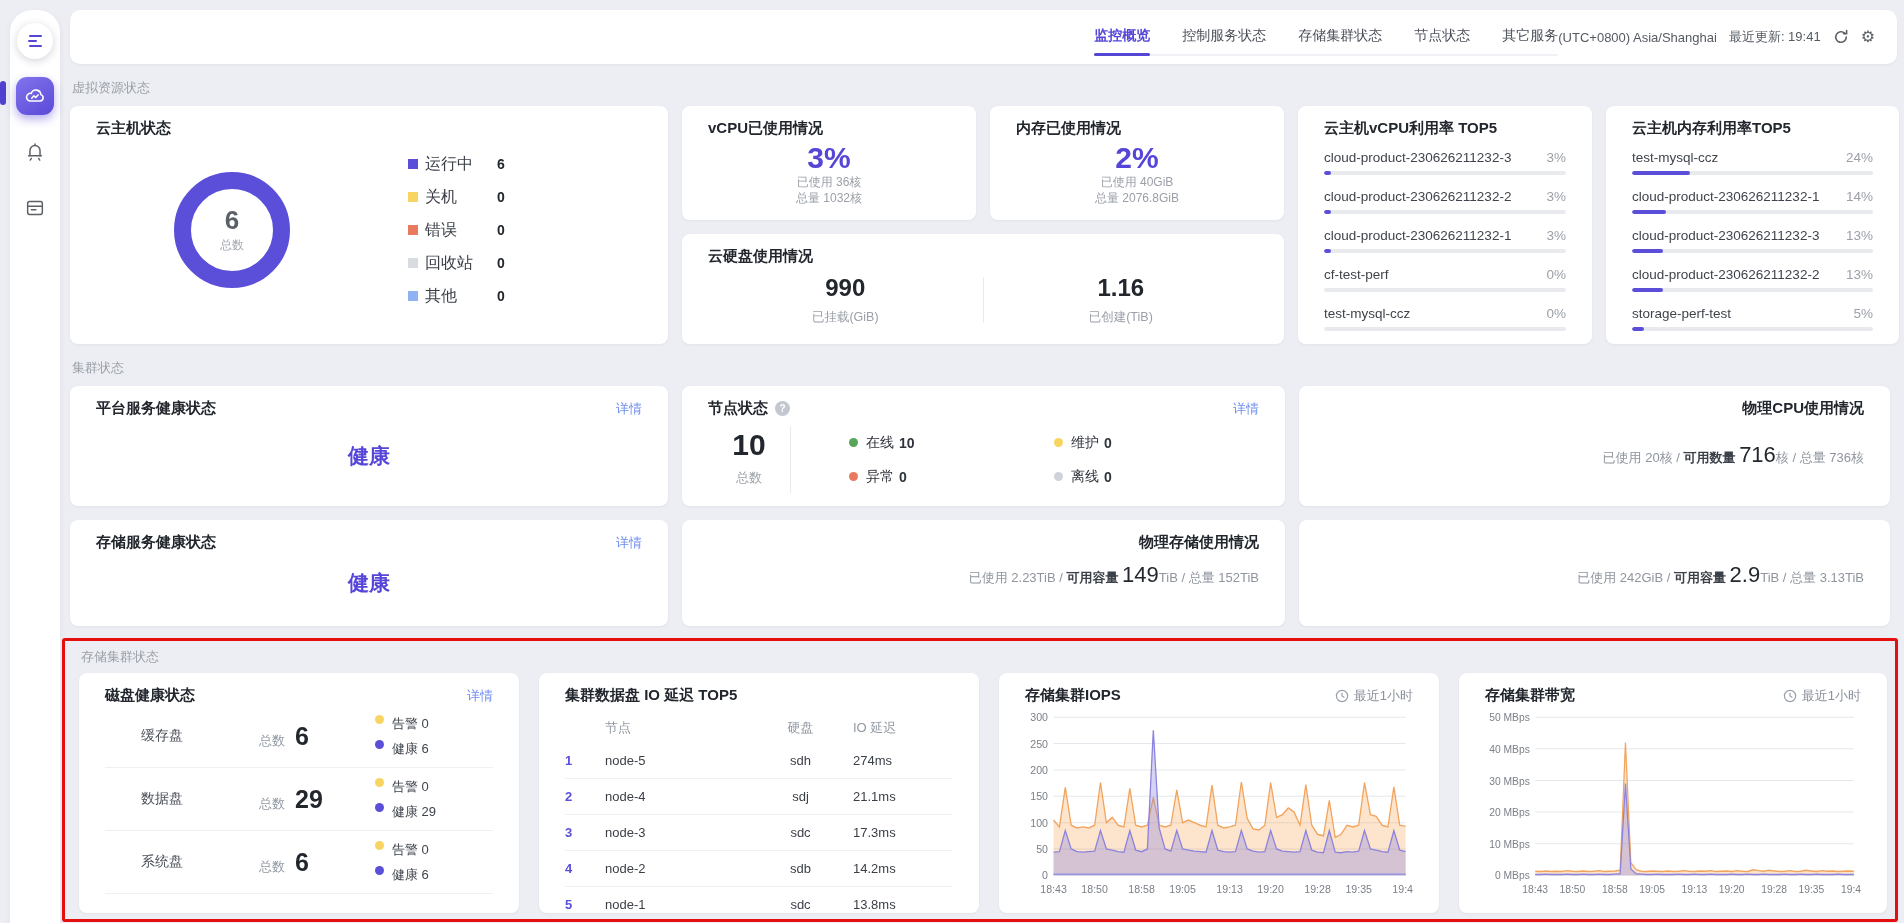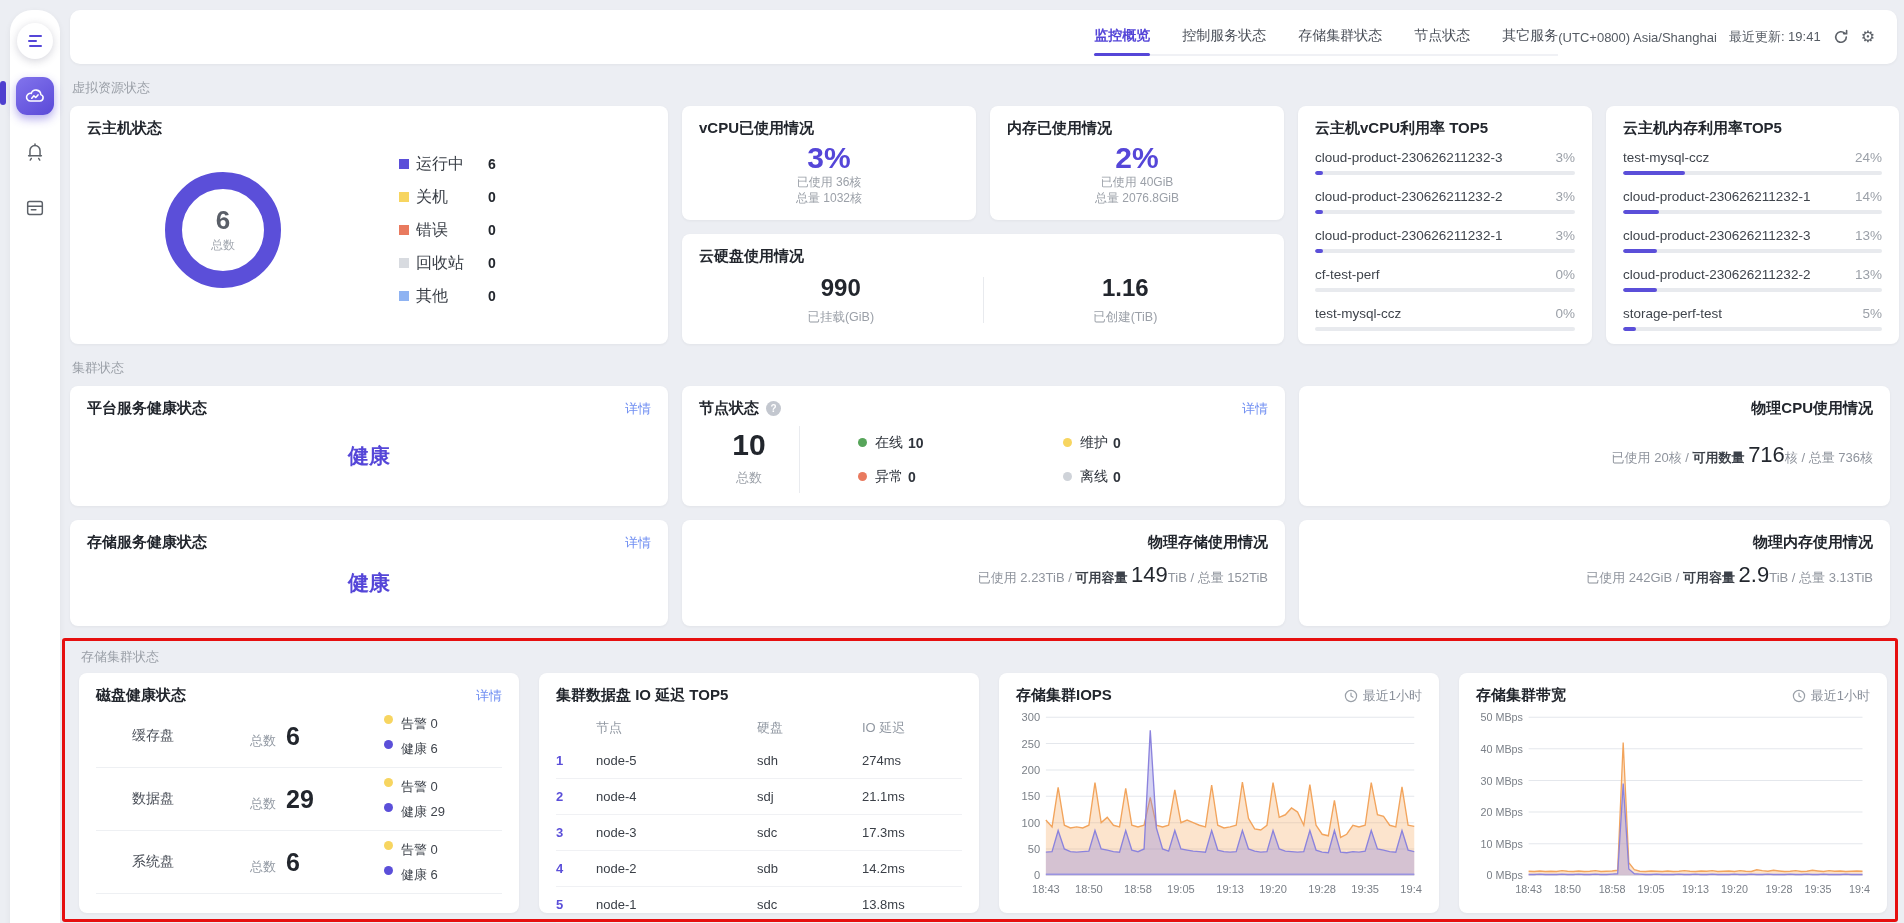--- a/index.html
+++ b/index.html
@@ -31,21 +31,21 @@
   .tabs { display:flex; gap:32px; align-items:center; border-bottom:2px solid #f0f1f5; margin:8px 0 8px 0; }
   .tab { font-size:14px; color:#4a4f58; cursor:pointer; position:relative; height:100%; display:flex; align-items:center; }
   .tab.active { color:#5546d8; font-weight:bold; }
   .tab.active::after { content:""; position:absolute; left:0; right:0; bottom:-2px; height:3px; border-radius:2px; background:#5546d8; }
   .topbar-right { display:flex; align-items:center; gap:12px; font-size:13px; color:#555b63; }
   .icon-btn { background:none; border:none; cursor:pointer; display:flex; align-items:center; padding:0; }
   .gear { font-size:16px; color:#5c6168; line-height:1; }
 
   .section-label { font-size:13px; color:#9ba0a8; margin:15px 0 9px 2px; }
 
-  .card { background:#fff; border-radius:8px; box-shadow:0 1px 3px rgba(30,34,40,.05); padding:13px 17px; position:relative; }
+  .card { background:#fff; border-radius:8px; box-shadow:0 1px 3px rgba(30,34,40,.05); padding:13px 26px; position:relative; }
   .card-title { font-size:15px; font-weight:bold; color:#22262d; }
   .title-row { display:flex; justify-content:space-between; align-items:center; }
   .detail-link { font-size:13px; color:#6f8ef2; cursor:pointer; text-decoration:none; }
 
   
   .grid-virtual { display:grid; grid-template-columns:598px 294px 294px 294px 293px; grid-template-rows:114px 110px; gap:14px; }
   .c-vm{grid-area:1/1/3/2;} .c-vcpu{grid-area:1/2/2/3;} .c-mem{grid-area:1/3/2/4;}
   .c-disk{grid-area:2/2/3/4;} .c-vt5{grid-area:1/4/3/5;} .c-mt5{grid-area:1/5/3/6;}
 
   .vm-body { display:flex; align-items:center; height:180px; margin-top:2px; }
@@ -116,21 +116,21 @@
   .dh-total-num { font-size:25px; font-weight:bold; color:#22262d; }
   .dh-legend { margin-left:auto; width:118px; display:flex; flex-direction:column; gap:7px; }
   .dh-leg-item { display:flex; align-items:flex-start; font-size:13px; color:#3f444c; }
 
   .io-table { margin-top:8px; }
   .io-row { display:flex; align-items:center; height:36px; font-size:13px; color:#3a3f47; border-bottom:1px solid #f0f1f4; }
   .io-row.hdr { color:#9198a2; border-bottom:none; height:30px; }
   .io-rank { width:40px; color:#5b4fd9; font-weight:bold; }
   .io-row.hdr .io-rank { color:transparent; }
   .io-node { flex:1; }
-  .io-disk { width:105px; }
+  .io-disk { width:105px;text-align:center; }
   .io-lat { width:100px; }
 
   .chart-card { display:flex; flex-direction:column;justify-content:center; }
   .range-label { display:flex; align-items:center; gap:5px; font-size:13px; color:#8a909a; }
   .chart-area { flex:1; margin-top:4px; }
   .chart-area svg { width:100%; height:100%; display:block; }
   .chart-area text { font-size:11.5px; fill:#7b8088; font-family:"Liberation Sans",sans-serif; }
 </style>
 </head>
 <body>
@@ -435,21 +435,20 @@
         <div class="card-title">物理存储使用情况</div>
         <div class="pu-line">
           <span>已使用 2.23TiB / </span><span class="pu-avail-label">可用容量 </span><span class="pu-big">149</span><span>TiB / </span><span>总量 152TiB</span>
         </div>
         <div class="pu-bar">
             <i style="width: 1.5%;"></i>
           </div>
       </div>
 
       <div class="card pu-card">
-        <div class="card-title">物理内存使用情况</div>
         <div class="pu-line">
           <span>已使用 242GiB / </span><span class="pu-avail-label">可用容量 </span><span class="pu-big">2.9</span><span>TiB / </span><span>总量 3.13TiB</span>
         </div>
         <div class="pu-bar">
             <i style="width: 7.5%;"></i>
           </div>
       </div>
     </div>
 
     <div class="storage-section" style="border-color: rgb(230, 15, 15);">

